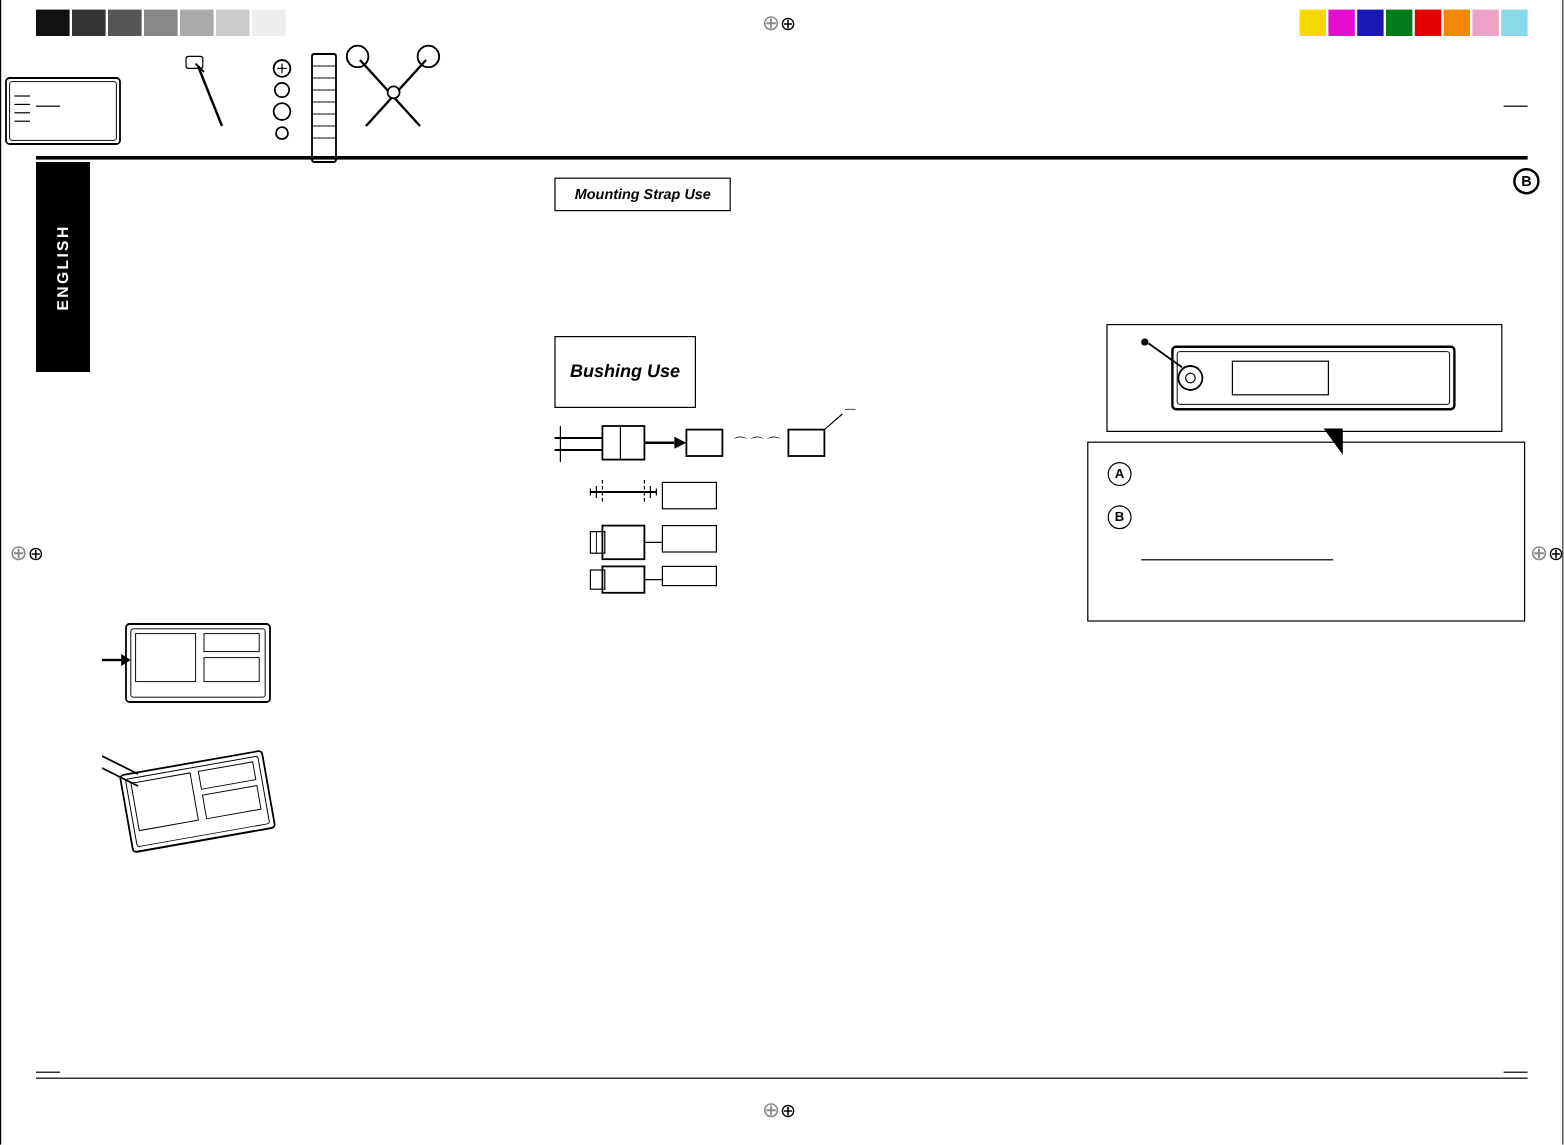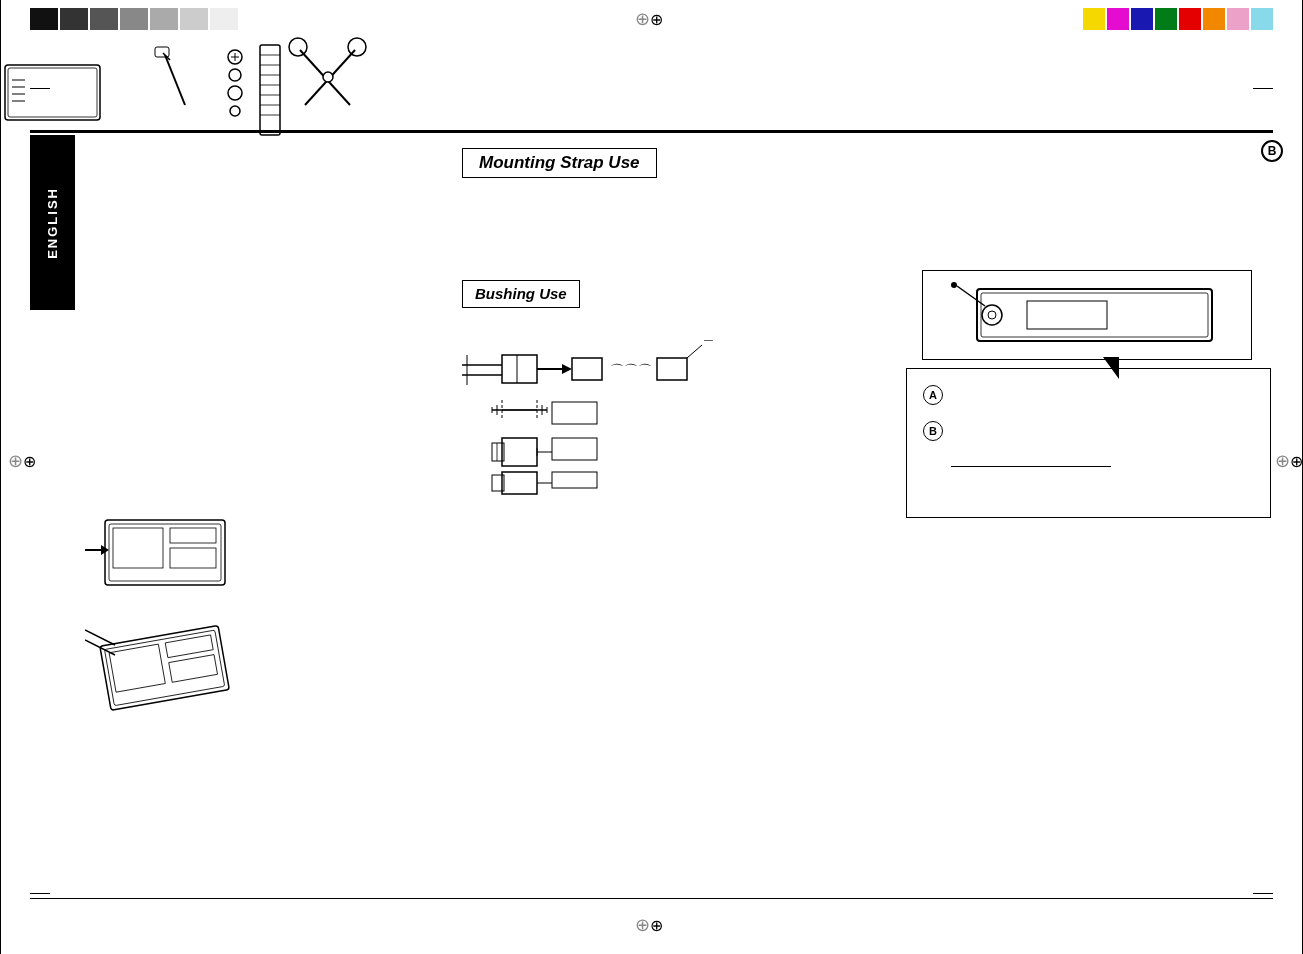--- a/index.html
+++ b/index.html
@@ -83,32 +83,32 @@
 
     
     .title-box {
       position: absolute;
       top: 8px;
       left: 370px;
       border: 1.5px solid #000;
       padding: 4px 16px;
     }
     .title-box span {
-      font-size: 17px;
+      font-size: 12px;
       font-style: italic;
       font-weight: bold;
     }
 
     
     .bushing-box {
       position: absolute;
       top: 138px;
       left: 370px;
       border: 1.5px solid #000;
-      padding: 4px 12px;
+      padding: 20px 12px;
     }
     .bushing-box span {
       font-size: 15px;
       font-style: italic;
       font-weight: bold;
     }
 
     
     .parts-area {
       position: absolute;

